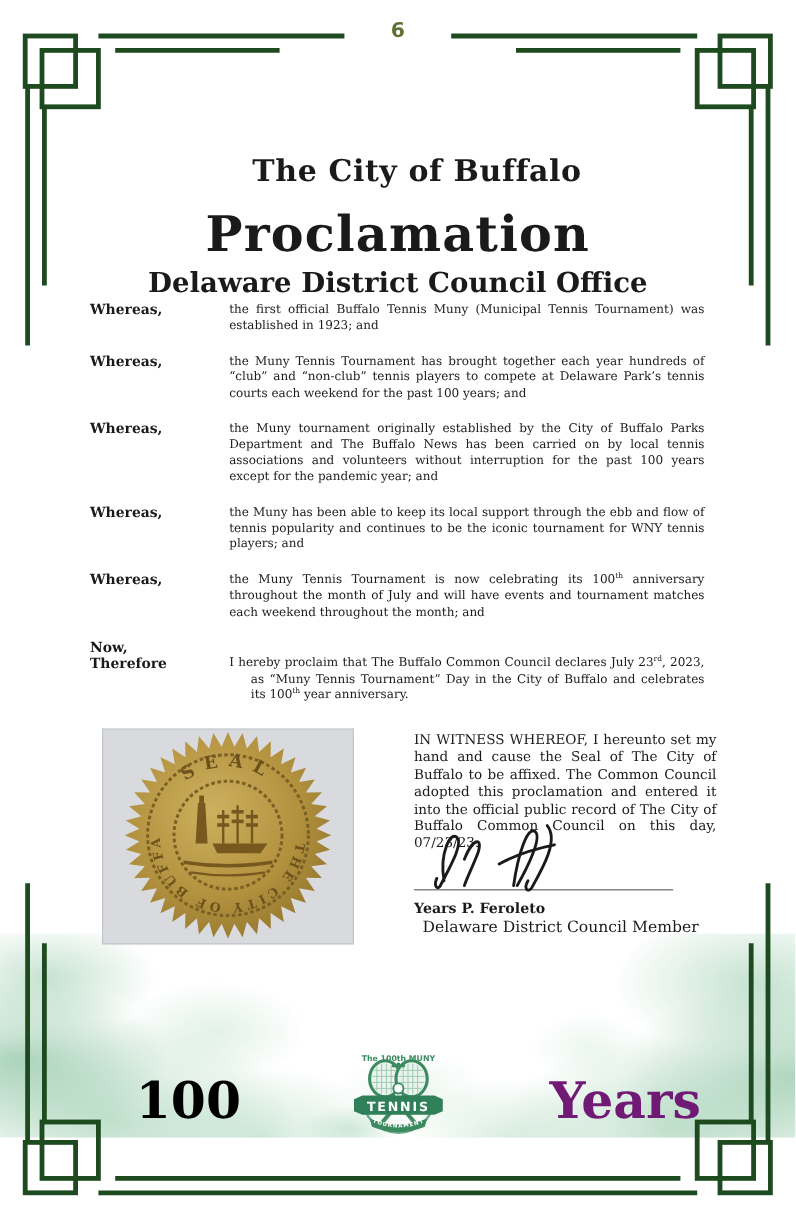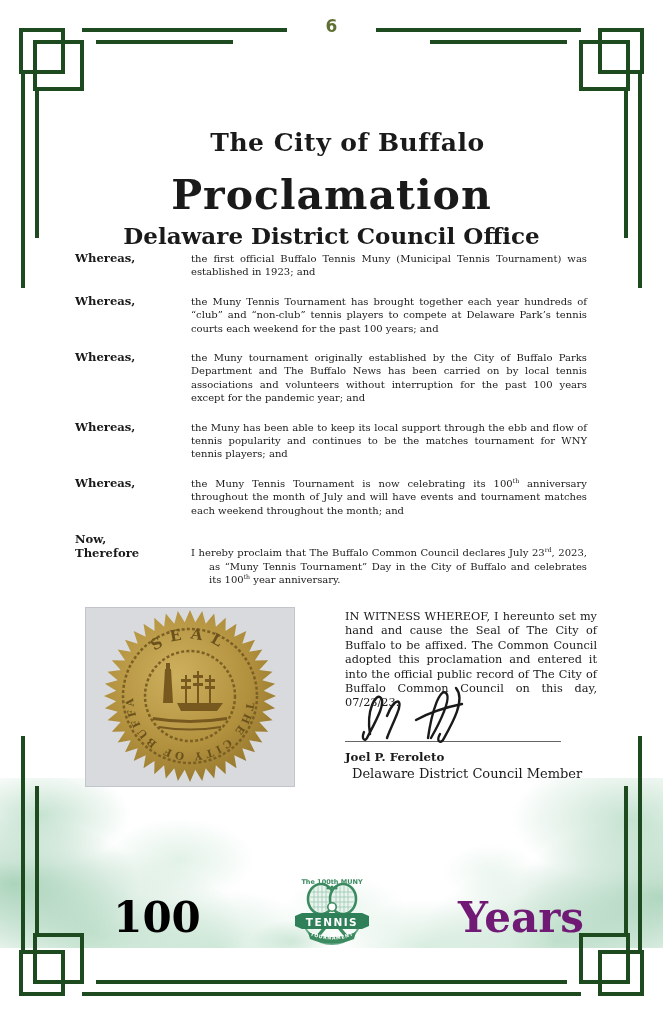--- a/index.html
+++ b/index.html
@@ -106,21 +106,21 @@
         <p class="clause-body">the Muny Tennis Tournament has brought together each year hundreds of “club” and “non-club” tennis players to compete at Delaware Park’s tennis courts each weekend for the past 100 years; and</p>
       </div>
 
       <div class="clause">
         <div class="clause-label">Whereas,</div>
         <p class="clause-body">the Muny tournament originally established by the City of Buffalo Parks Department and The Buffalo News has been carried on by local tennis associations and volunteers without interruption for the past 100 years except for the pandemic year; and</p>
       </div>
 
       <div class="clause">
         <div class="clause-label">Whereas,</div>
-        <p class="clause-body">the Muny has been able to keep its local support through the ebb and flow of tennis popularity and continues to be the matches tournament for WNY tennis players; and</p>
+        <p class="clause-body">the Muny has been able to keep its local support through the ebb and flow of tennis popularity and continues to be the iconic tournament for WNY tennis players; and</p>
       </div>
 
       <div class="clause">
         <div class="clause-label">Whereas,</div>
         <p class="clause-body">the Muny Tennis Tournament is now celebrating its 100<sup>th</sup> anniversary throughout the month of July and will have events and tournament matches each weekend throughout the month; and</p>
       </div>
     </div>
 
     <div class="clause">
       <div class="clause-label">
@@ -177,21 +177,21 @@
   <svg class="signature-svg" width="230" height="64" viewBox="0 0 230 64">
     <g stroke="#1a1a1a" stroke-width="2.4" fill="none" stroke-linecap="round">
       <path d="M30 54 C26 30 36 12 41 18 C46 24 34 44 27 58 C25 62 21 59 24 52"></path>
       <path d="M47 36 C55 16 64 18 57 34 C53 44 49 52 47 58"></path>
       <path d="M88 58 C92 30 100 8 106 13 C112 18 99 44 91 58"></path>
       <path d="M76 40 C94 30 112 26 122 24"></path>
       <path d="M116 8 C126 20 112 44 103 60 C100 64 96 61 100 54"></path>
     </g>
   </svg>
   <div class="sig-line"></div>
-  <div class="sig-name">Joel P. Feroleto</div>
+  <div class="sig-name">Years P. Feroleto</div>
   <div class="sig-title">Delaware District Council Member</div>
 
   <div class="watercolor"></div>
 
   <div class="footer-100">100</div>
   <div class="footer-years">Years</div>
 
   <svg class="logo-svg" width="76" height="74" viewBox="0 0 76 74">
     <defs>
       <clipPath id="rlClip">

